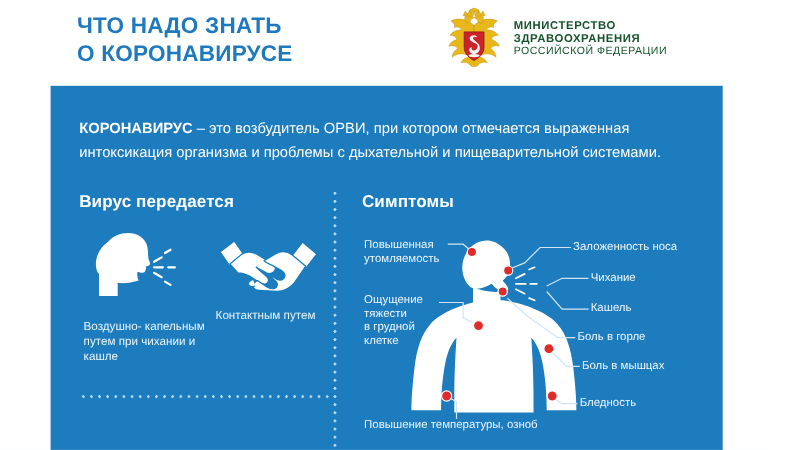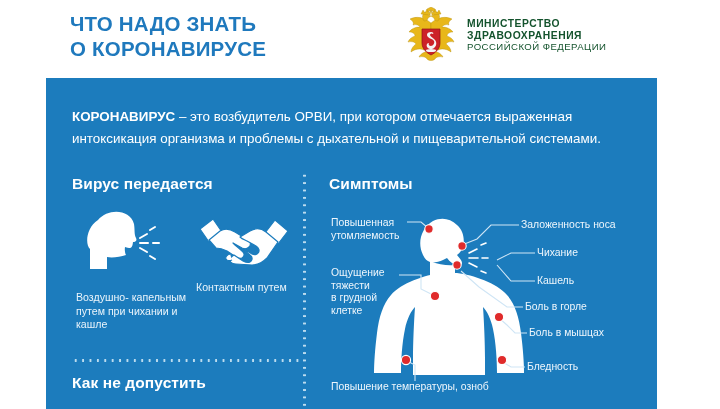--- a/index.html
+++ b/index.html
@@ -279,21 +279,20 @@
 
             <path d="M34 47 C31 48 29 50 30 52 C31 54 34 54 36 53"></path>
           </g>
         </svg>
       </div>
       <div class="caption" id="caption-contact">Контактным
 путем</div>
     </div>
   </div>
 
-  <div id="heading-prevent" class="section-heading">Как не допустить</div>
 
   <div id="col-right">
 
     <div id="heading-symptoms" class="section-heading">Симптомы</div>
 
     <div id="symptom-diagram">
       <svg width="320" height="200" viewBox="0 0 320 200">
 
         <g fill="#ffffff">
 

